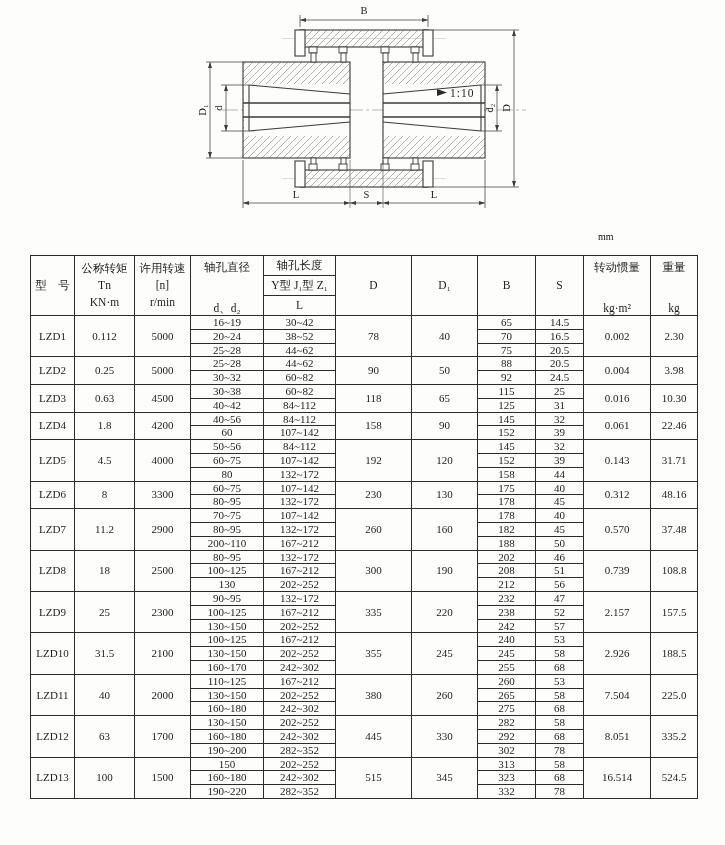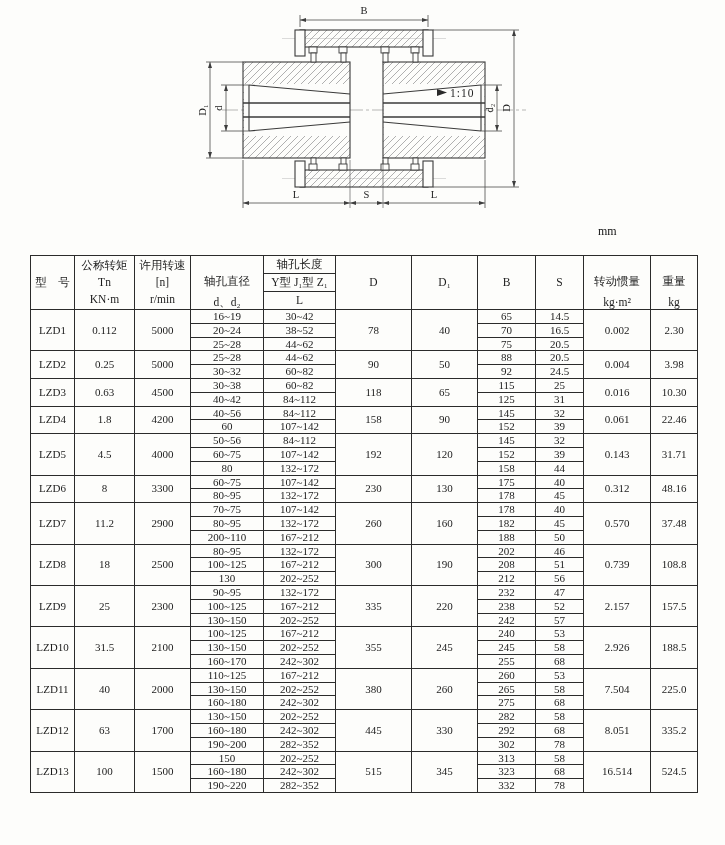--- a/index.html
+++ b/index.html
@@ -14,33 +14,33 @@
   .drawing { position:absolute; top:0; left:0; }
   .drawing text { font-family:"Liberation Serif","DejaVu Serif",serif; font-size:10.5px; fill:#222; }
   .drawing .taper-text { font-size:11.5px; letter-spacing:1px; }
 
   
   .title {
     position:absolute; top:229px; left:30px; width:667px; text-align:center;
     font-family:"Liberation Sans","DejaVu Sans",sans-serif;
     font-weight:bold; font-size:15px; letter-spacing:0.5px; color:#111;
   }
-  .unit { position:absolute; top:224px; left:598px; font-size:12px; color:#111; }
+  .unit { position:absolute; top:231px; left:598px; font-size:10px; color:#111; }
 
   
   .table-wrap { position:absolute; top:255px; left:30px; }
   table { border-collapse:collapse; table-layout:fixed; width:667px; }
   td { border:1px solid #2b2b2b; padding:0; text-align:center; vertical-align:middle;
        font-size:11px; line-height:12.8px; overflow:hidden; white-space:nowrap; }
   thead td { font-size:11.5px; }
   thead tr.h td { height:16.6px; }
   thead td .ln { line-height:16.8px; height:16.8px; }
   thead td.split { vertical-align:top; }
-  thead td.split .top { margin-top:19px; line-height:13px; }
-  thead td.split .bot { margin-top:8px; line-height:13px; }
+  thead td.split .top { margin-top:5px; line-height:13px; }
+  thead td.split .bot { margin-top:28px; line-height:13px; }
   tbody td { height:12.77px; }
 
   
   .notes { position:absolute; top:791px; left:38px; font-size:12.5px; color:#1c1c1c; }
   .notes p { margin:0; line-height:17.5px; }
   .notes p + p { padding-left:13px; }
 </style>
 </head>
 <body>
 <div class="page">

